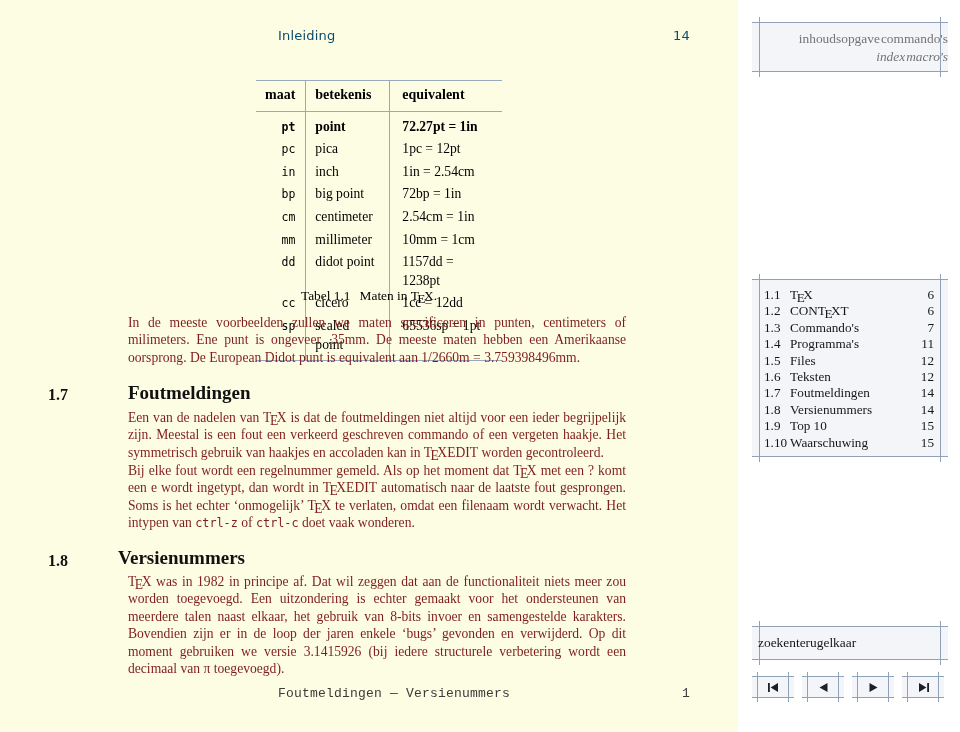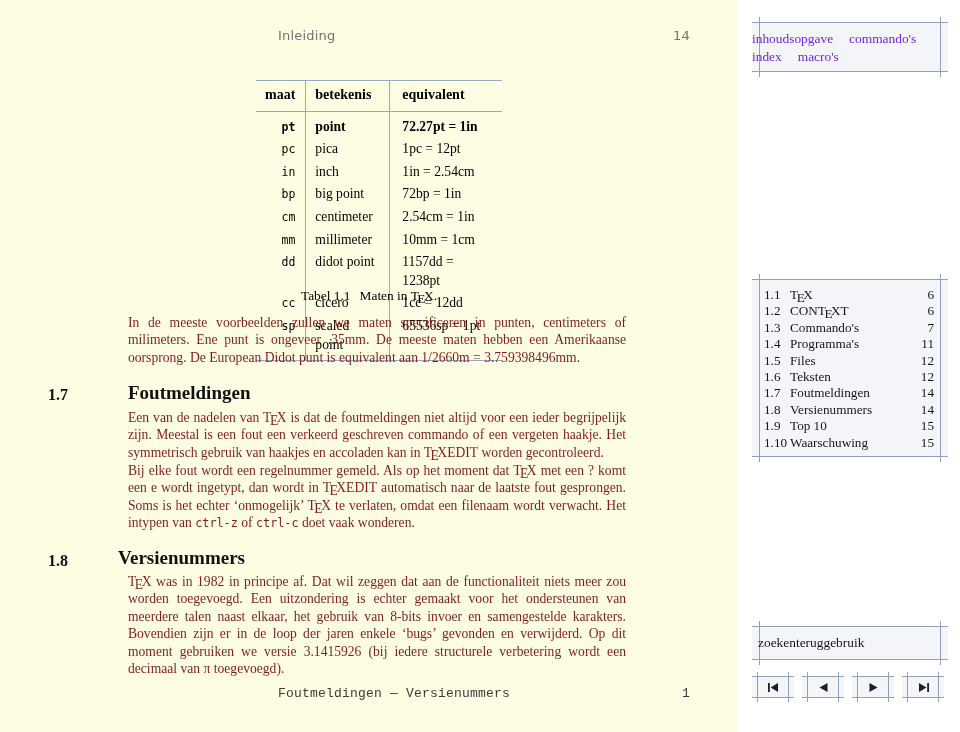--- a/index.html
+++ b/index.html
@@ -17,21 +17,21 @@
     position:absolute; left:0; top:0;
     width:738px; height:732px;
     background:#fdfde4;
   }
 
   .runhead {
     position:absolute; left:0; top:28px; width:738px;
     padding:0 48px 0 278px;
     display:flex; justify-content:space-between; align-items:baseline;
     font-family:"DejaVu Sans", sans-serif;
-    font-size:13px; color:#737373; letter-spacing:.2px;
+    font-size:13px; color:#0c4a6e; letter-spacing:.2px;
   }
   .runfoot {
     position:absolute; left:0; top:686px; width:738px;
     padding:0 48px 0 278px;
     display:flex; justify-content:space-between; align-items:baseline;
     font-family:Liberation Mono, monospace;
     font-size:13px; color:#3b3b3b; letter-spacing:.2px;
   }
 
   
@@ -102,25 +102,25 @@
   .ibox::before, .ibox::after {
     content:""; position:absolute; top:-6px; bottom:-6px;
     width:1.3px; background:#8fa2b8;
   }
   .ibox::before { left:7px; }
   .ibox::after  { right:7px; }
 
   #menubox { left:14px; top:22px; width:196px; height:50px; }
   .menurow {
     position:relative; z-index:2;
-    display:flex; justify-content:flex-start; gap:16px;
-    font-size:13.4px; color:#6d28d9;
+    display:flex; justify-content:flex-end; gap:1px;
+    font-size:13.4px; color:#737373;
   }
   #menubox .menurow:first-child { padding-top:8px; }
-  #menubox .menurow:nth-child(2){ padding-top:2px; }
+  #menubox .menurow:nth-child(2){ padding-top:2px;font-style:italic; }
   .menurow span { cursor:pointer; }
 
   #tocbox { left:14px; top:262px; width:196px; height:178px; padding:7px 0 0 0;margin-top:17px; }
   .tocrow {
     position:relative; z-index:2;
     display:flex; align-items:baseline;
     font-size:13.2px; color:#14161a;
     line-height:16.4px; padding:0 14px 0 12px;
   }
   .tocnum { width:26px; flex:0 0 26px; }
@@ -306,21 +306,21 @@
       <span class="tocnum">1.10</span>
       <span class="toclabel">Waarschuwing</span>
       <span class="tocpage">15</span>
     </div>
   </div>
 
   <div class="ibox" id="actionbox">
     <div class="actionrow">
       <span>zoeken</span>
       <span>terug</span>
-      <span>gebruik</span>
+      <span>elkaar</span>
     </div>
   </div>
 
   <div id="navrow">
     <div class="navbtn">
       <span>
         <svg width="11" height="9" viewBox="0 0 11 9">
             <rect x="0" y="0" width="1.8" height="9" fill="#1b2026"></rect>
             <polygon points="10,0 10,9 2.6,4.5" fill="#1b2026"></polygon>
           </svg>

